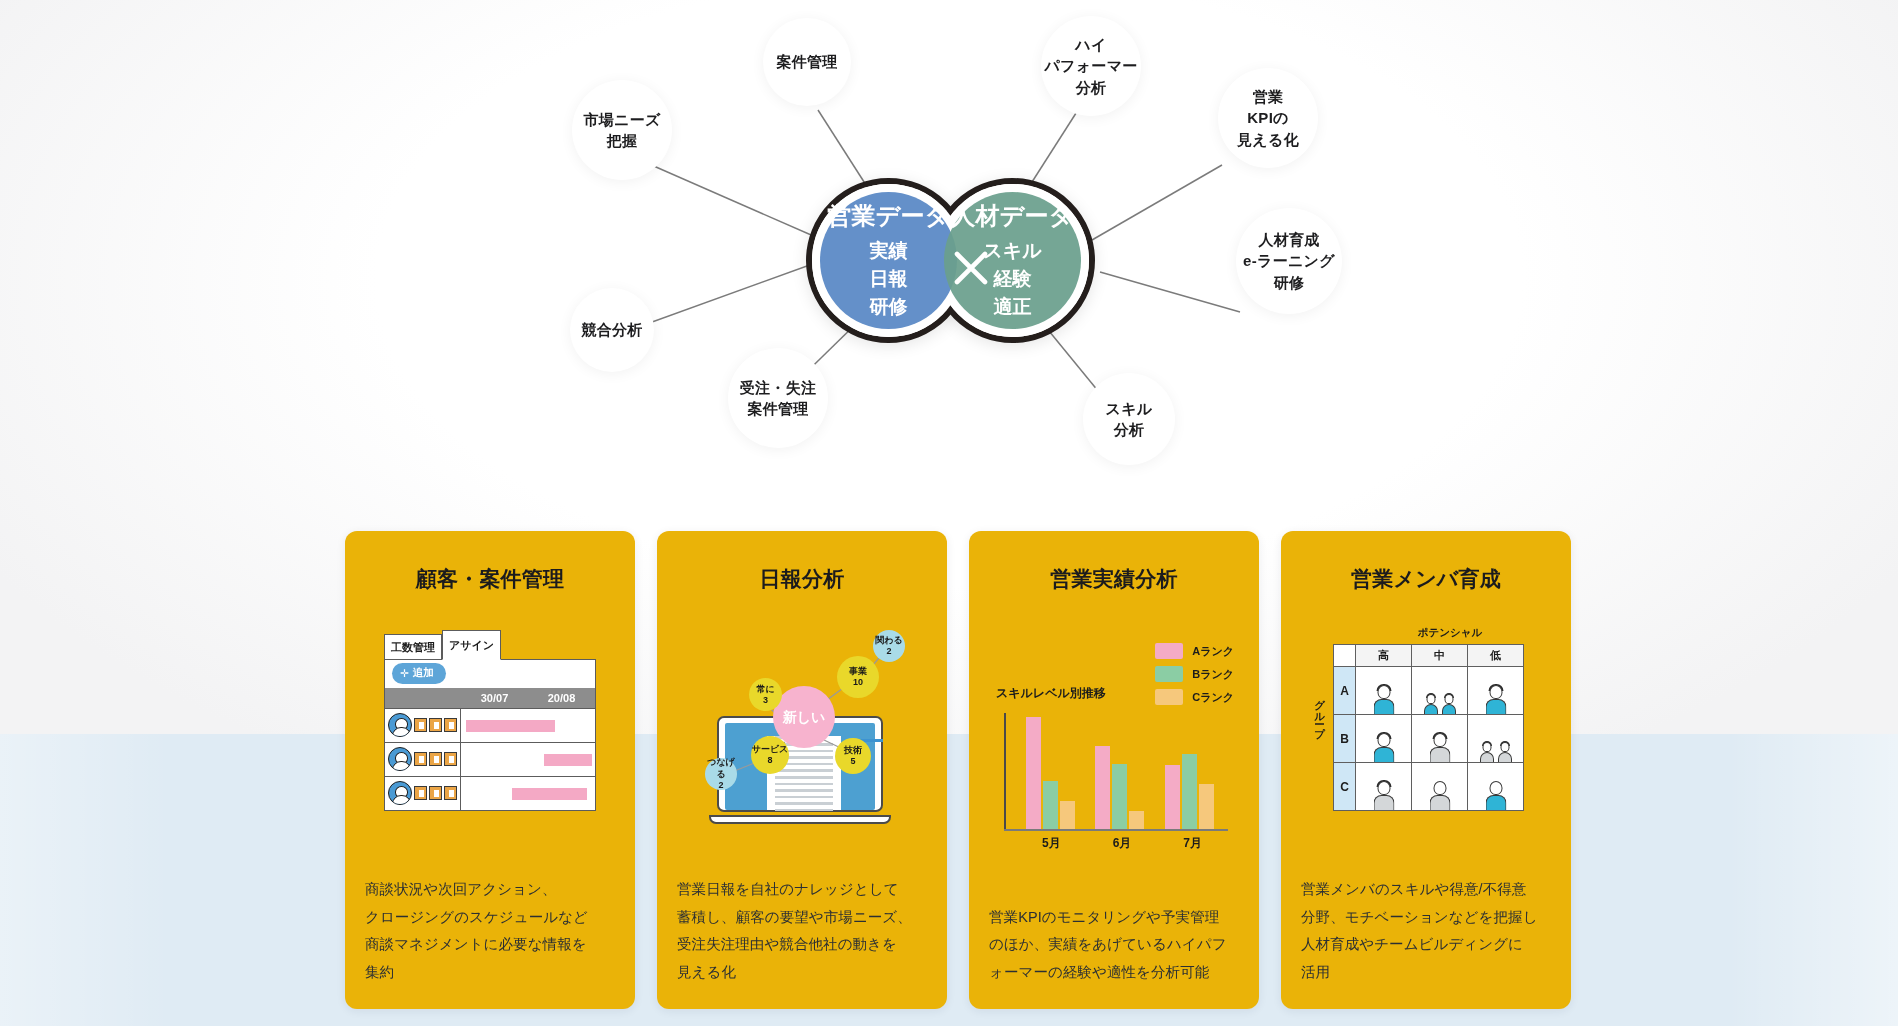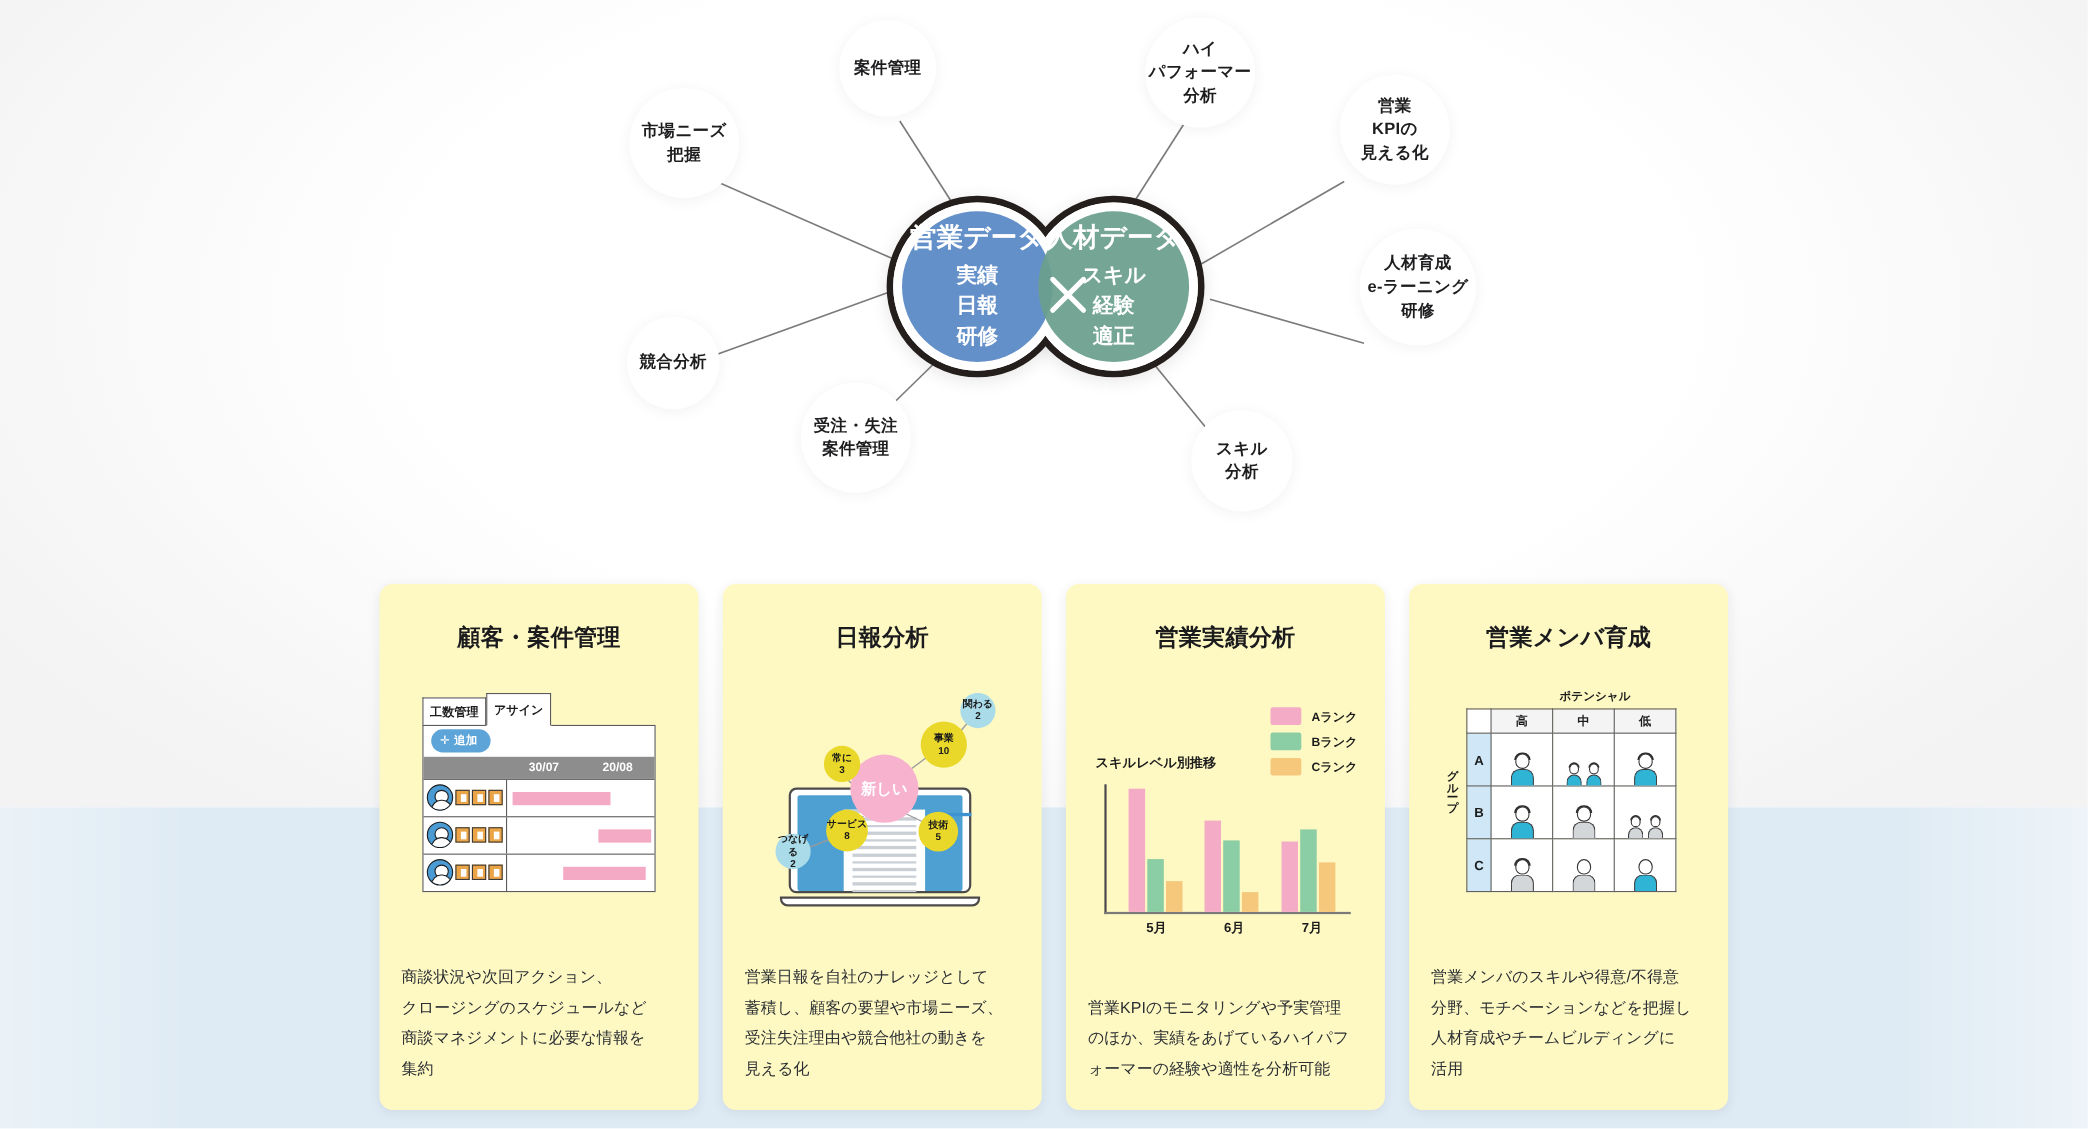--- a/index.html
+++ b/index.html
@@ -80,21 +80,21 @@
 
   
   #cards {
     position: absolute;
     left: 345px; top: 531px;
     width: 1245px; height: 478px;
     display: flex; gap: 22px;
   }
   .card {
     width: 290px; height: 478px;
-    background: #fef9c3;
+    background: #eab308;
     border-radius: 12px;
     box-shadow: 0 2px 10px rgba(25,40,60,.08);
     display: flex; flex-direction: column;
     overflow: hidden;
   }
   .card-title {
     font-size: 21px; font-weight: 700; color: #1b1b1d;
     text-align: center; padding-top: 34px; letter-spacing: .01em;
   }
   .card-visual {

